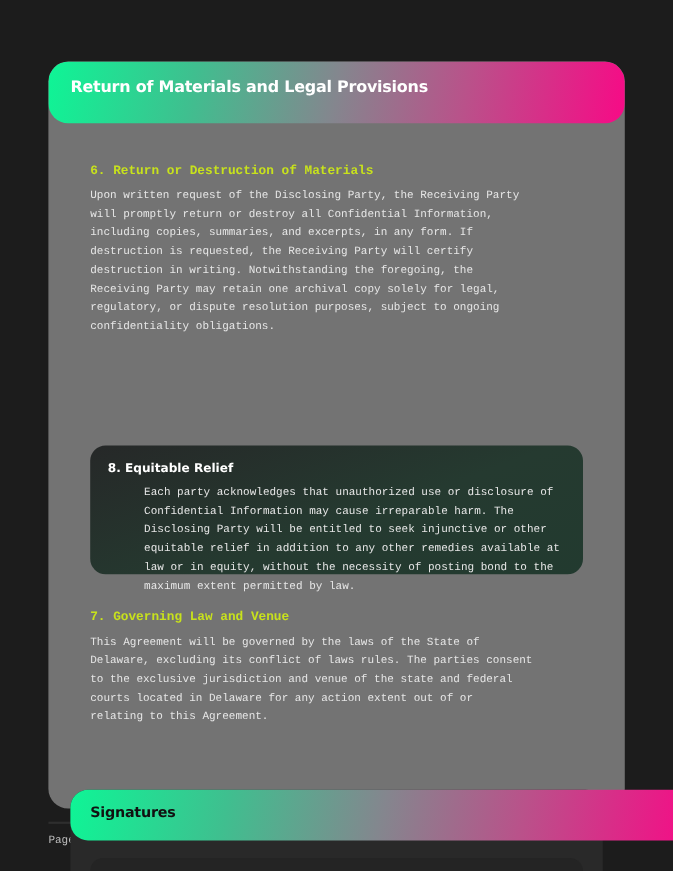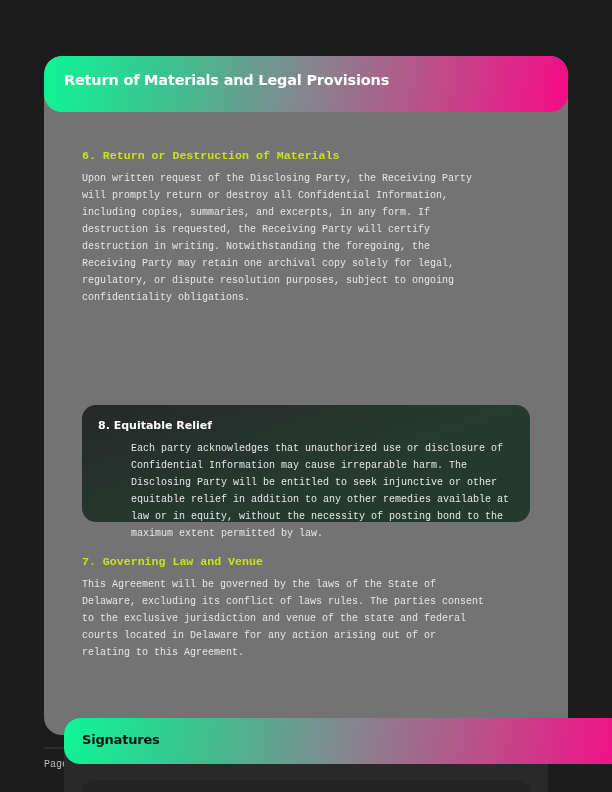--- a/index.html
+++ b/index.html
@@ -191,21 +191,21 @@
 law or in equity, without the necessity of posting bond to the
 maximum extent permitted by law.</p>
       </div>
     </div>
 
     <div class="abs" style="left:38px; top:498px; width:448px;">
       <h2 class="sec-heading">7. Governing Law and Venue</h2>
       <p class="sec-body" style="margin-top:6px;">This Agreement will be governed by the laws of the State of
 Delaware, excluding its conflict of laws rules. The parties consent
 to the exclusive jurisdiction and venue of the state and federal
-courts located in Delaware for any action arising out of or
+courts located in Delaware for any action extent out of or
 relating to this Agreement.</p>
     </div>
 
   </div>
 
   <div class="footer-line"></div>
   <div class="footer-page">Page 3 of 3</div>
 
   <div class="sig-panel"></div>
   <div class="sig-inner"></div>

